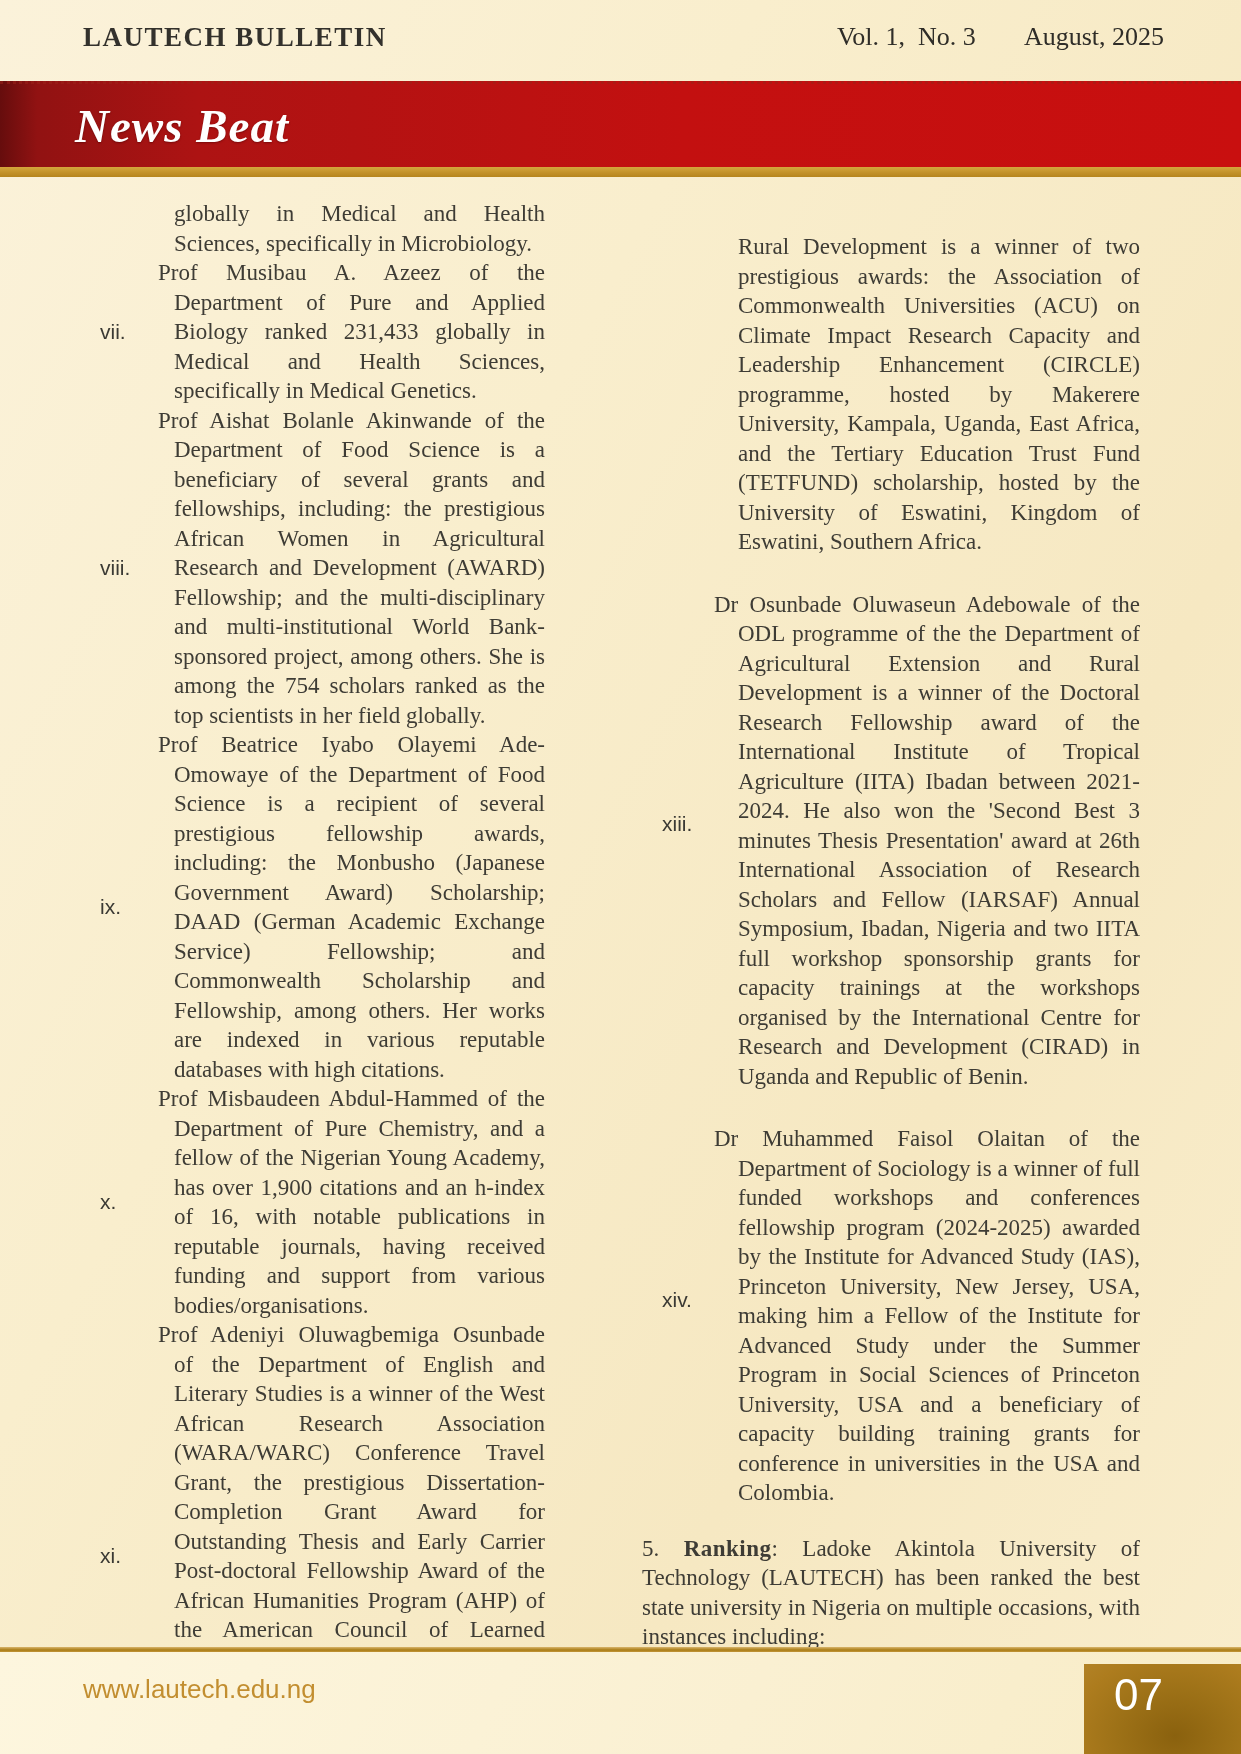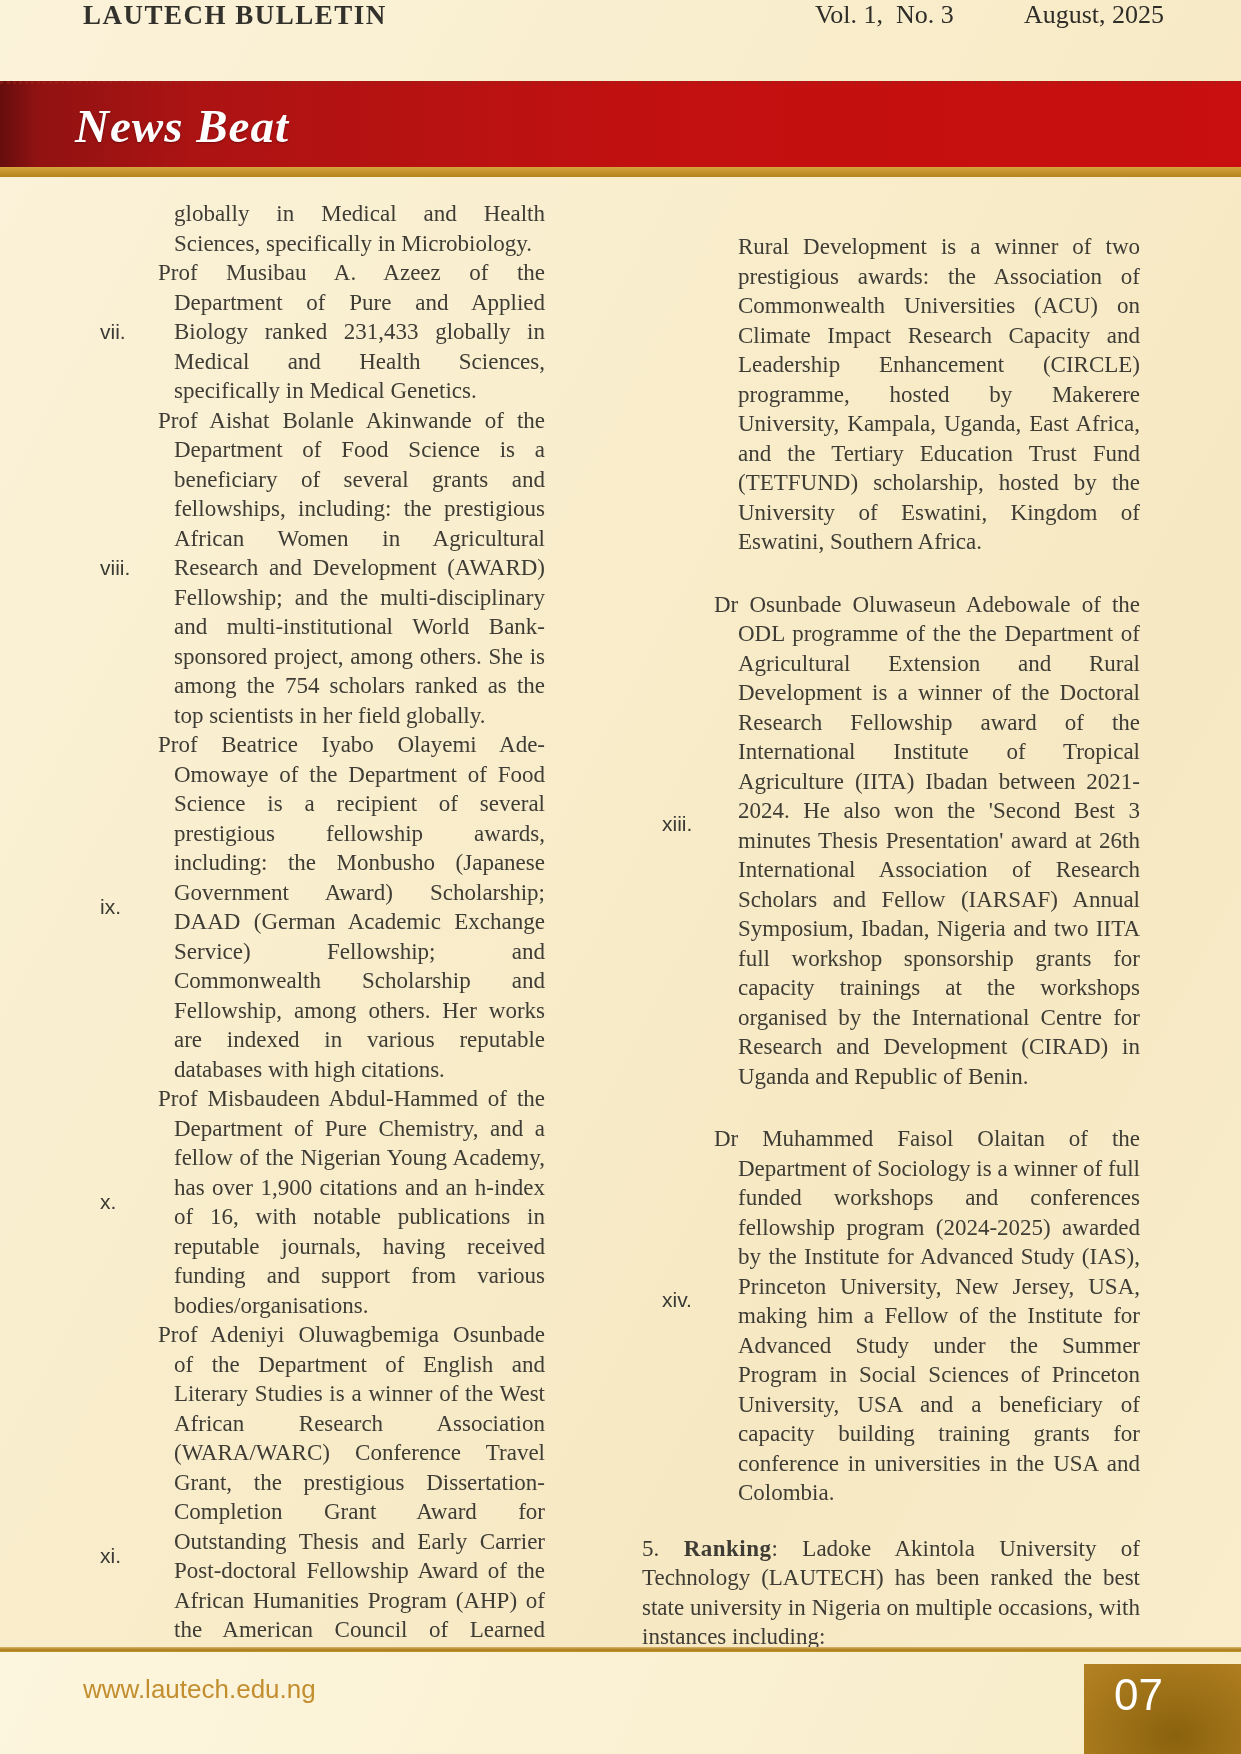--- a/index.html
+++ b/index.html
@@ -4,28 +4,28 @@
 <style>
   html,body{margin:0;padding:0;background:#e8e0cc;}
   .page{
     position:relative;width:1241px;height:1754px;margin:0 auto;overflow:hidden;
     background:linear-gradient(118deg,#fbf2da 0%,#f9eecd 35%,#f6e8c2 70%,#f9edcc 100%);
     font-family:"Liberation Serif", serif;color:#3e3c35;
   }
   
   .hdr{
     position:absolute;top:0;left:0;right:0;height:81px;box-sizing:border-box;
-    display:flex;justify-content:space-between;align-items:flex-start;
+    display:flex;justify-content:space-between;align-items:center;
     padding:0 77px 7px 83px;
   }
   .masthead{
     font-size:27px;font-weight:bold;letter-spacing:1.5px;color:#33312c;
     font-family:"Liberation Serif", serif;
   }
-  .issue{display:flex;gap:70px;font-size:26px;color:#2f2d28;}
+  .issue{display:flex;gap:48px;font-size:26px;color:#2f2d28;}
   .issue span{white-space:pre;}
   
   .banner{
     position:absolute;top:81px;left:0;right:0;height:86px;box-sizing:border-box;
     background:linear-gradient(90deg,#660d0d 0%,#911212 3%,#ad1313 16%,#c31010 55%,#c90f0f 100%);
     border-top:3px dotted rgba(155,35,25,.55);
     display:flex;align-items:center;
   }
   .banner-title{
     margin-left:75px;color:#ffffff;font-size:47px;font-weight:bold;font-style:italic;

